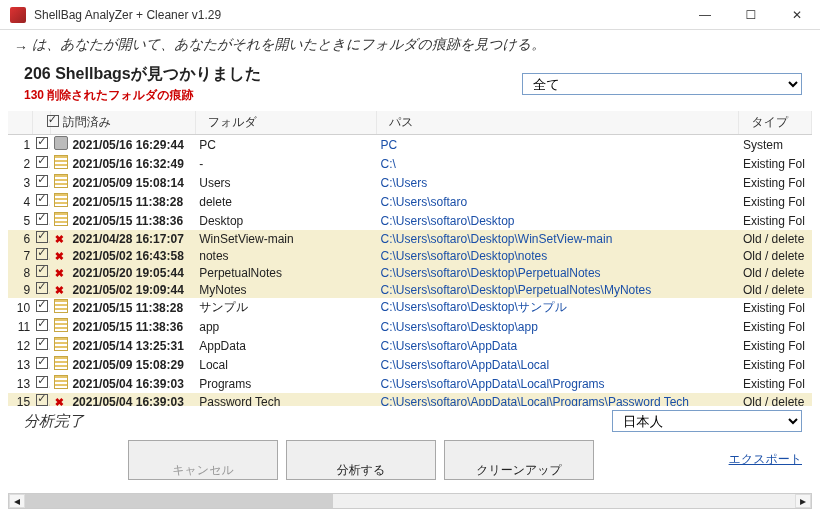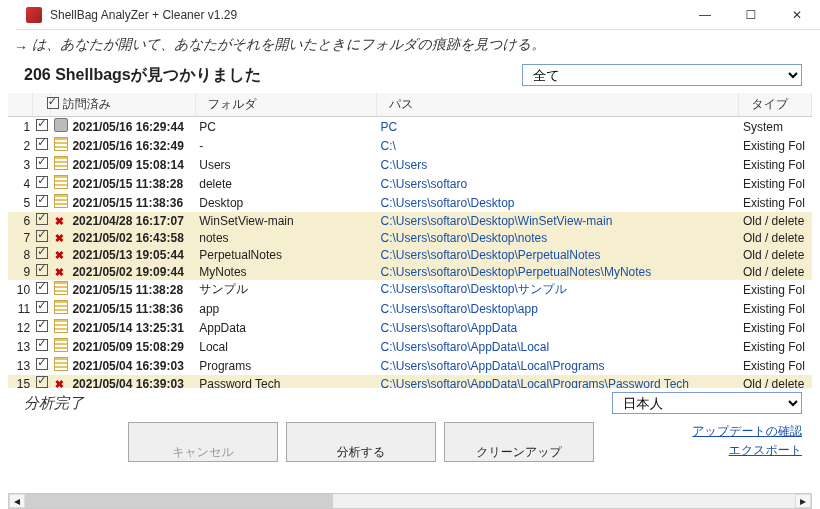--- a/index.html
+++ b/index.html
@@ -1,17 +1,17 @@
 <!DOCTYPE html>
 <html><head>
 <meta charset="utf-8">
 <style>
   * { box-sizing: border-box; margin: 0; padding: 0; }
   html, body { width: 820px; height: 509px; font-family: "メイリオ", Meiryo, "Segoe UI", Arial, sans-serif; font-size: 12px; color: #222; background: #fff; overflow: hidden; }
-  .titlebar { height: 30px; background: #fff; display: flex; align-items: center; border-bottom: 1px solid #ddd; margin-left: 16px; }
+  .titlebar { height: 30px; background: #fff; display: flex; align-items: center; border-bottom: 1px solid #ddd; }
   .titlebar .app-icon { width: 16px; height: 16px; margin: 0 8px 0 10px; background: linear-gradient(135deg,#d33,#922); border-radius: 2px; display:inline-block;}
   .titlebar .title { flex: 1; font-size: 12px; color: #333; }
   .titlebar .winbtns { display: flex; }
   .titlebar .winbtns .wbtn { width: 46px; height: 30px; display:flex;align-items:center;justify-content:center;color:#333;}
   .hintbar { padding: 6px 14px 4px 14px; font-style: italic; font-size: 14px; color:#333; display:flex;align-items:center;}
   .hintbar .arrow { margin-right:4px; font-style: normal;}
   .summary-row { display:flex; align-items: center; padding: 6px 18px 2px 24px; }
   .summary-row .found { font-size: 16px; font-weight: bold; color:#222; }
   .summary-row .deleted { font-size: 12px; font-weight: bold; color:#c00; margin-top:2px;}
   .summary-left { flex:1; }
@@ -63,20 +63,21 @@
 </div>
 
 <div class="hintbar">
   <span class="arrow">→</span>
   <span>は、あなたが開いて、あなたがそれを開いたときにフォルダの痕跡を見つける。</span>
 </div>
 
 <div class="summary-row">
   <div class="summary-left">
     <div class="found">206 Shellbagsが見つかりました</div>
+    <div class="deleted">130 削除されたフォルダの痕跡</div>
   </div>
   <select class="filter-select">
     <option>全て</option>
   </select>
 </div>
 
 <div class="table-wrap">
   <table>
     <colgroup>
       <col class="col-idx">
@@ -158,21 +159,21 @@
           <td class="col-ico"><span class="ico-del">✖</span></td>
           <td class="col-date">2021/05/02 16:43:58</td>
           <td class="col-folder">notes</td>
           <td class="col-path">C:\Users\softaro\Desktop\notes</td>
           <td class="col-type">Old / delete</td>
         </tr>
         <tr class="old">
           <td class="col-idx">8</td>
           <td class="col-chk"><span class="chk checked"></span></td>
           <td class="col-ico"><span class="ico-del">✖</span></td>
-          <td class="col-date">2021/05/13 19:05:44</td>
+          <td class="col-date">2021/05/20 19:05:44</td>
           <td class="col-folder">PerpetualNotes</td>
           <td class="col-path">C:\Users\softaro\Desktop\PerpetualNotes</td>
           <td class="col-type">Old / delete</td>
         </tr>
         <tr class="old">
           <td class="col-idx">9</td>
           <td class="col-chk"><span class="chk checked"></span></td>
           <td class="col-ico"><span class="ico-del">✖</span></td>
           <td class="col-date">2021/05/02 19:09:44</td>
           <td class="col-folder">MyNotes</td>
@@ -257,16 +258,15 @@
   <div class="btn disabled">
       <span>キャンセル</span>
     </div>
   <div class="btn">
       <span>分析する</span>
     </div>
   <div class="btn">
       <span>クリーンアップ</span>
     </div>
   <div class="links">
-    <a href="#">アップデートの確認</a>
     <a href="#">エクスポート</a>
   </div>
 </div>
 
 </body></html>

